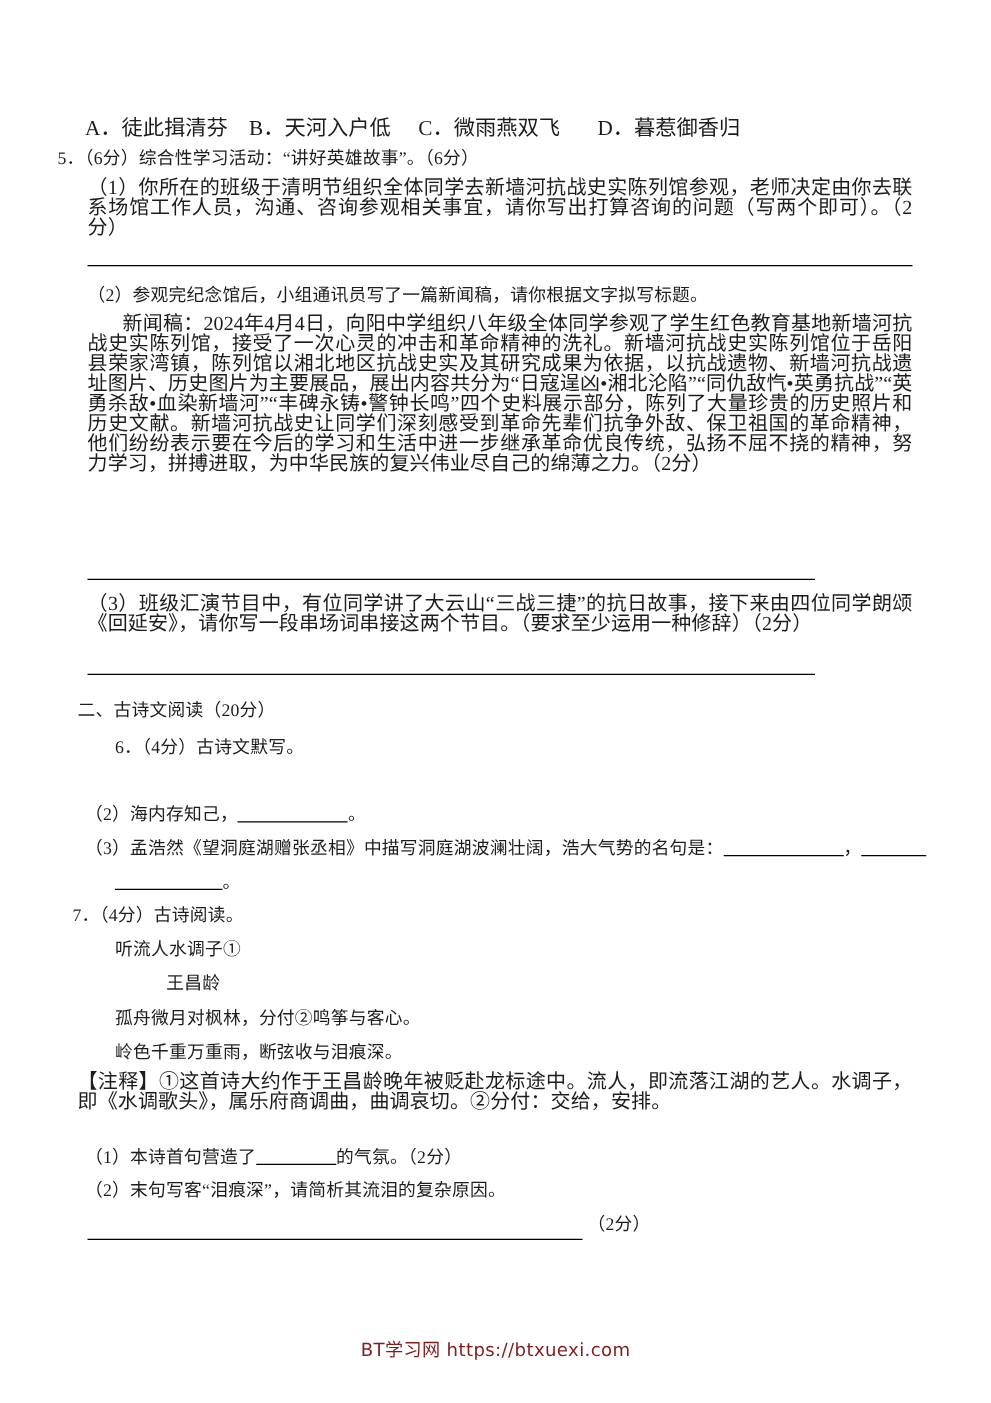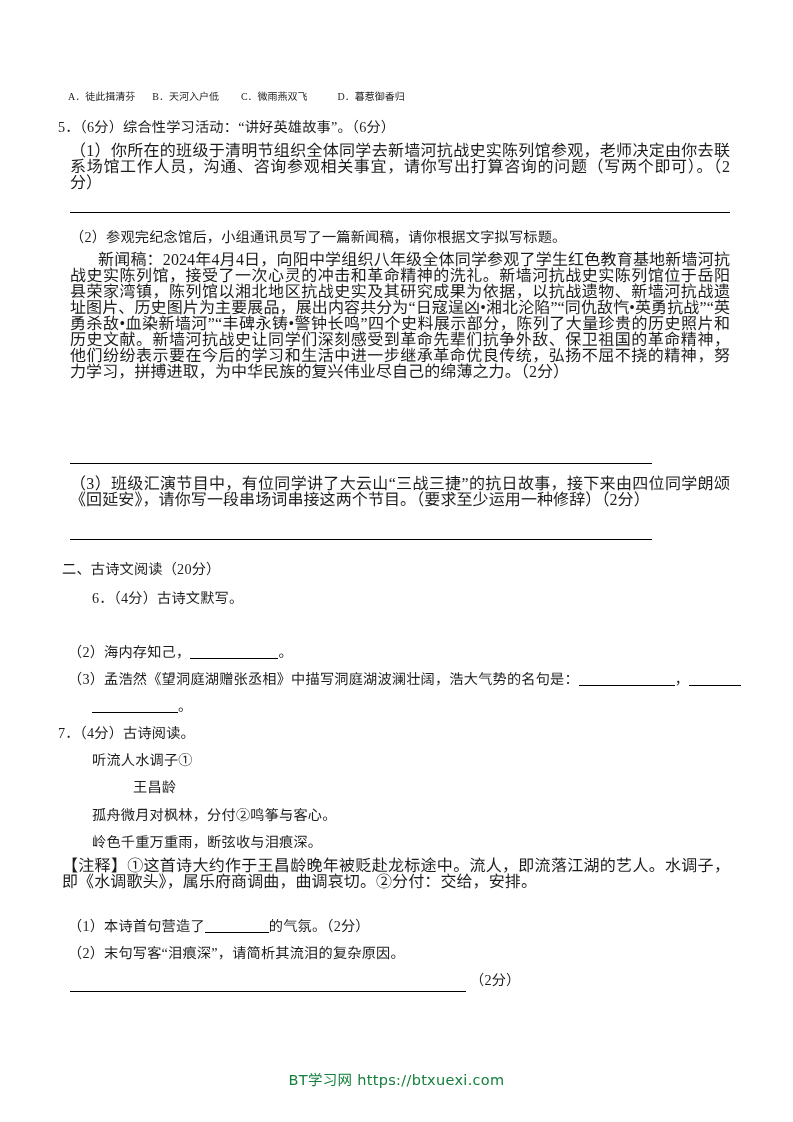--- a/index.html
+++ b/index.html
@@ -38,21 +38,21 @@
     text-justify: inter-ideograph;
   }
 
   .abs { position: absolute; }
 
   
   .opt-row {
     position: absolute;
     left: 68px;
     top: 88px;
-    font-size: 10px;
+    font-size: 17px;
     white-space: nowrap;
   }
   .opt { display: inline-block; }
   .opt-gap-1 { margin-left: 17px; }
   .opt-gap-2 { margin-left: 22px; }
   .opt-gap-3 { margin-left: 30px; }
 
   
   .rule {
     position: absolute;
@@ -70,34 +70,34 @@
 
   
   .watermark {
     position: absolute;
     left: 0;
     top: 1068px;
     width: 793px;
     text-align: center;
     font-family: "DejaVu Sans", "Liberation Sans", sans-serif;
     font-size: 14.5px;
-    color: #15803d;
+    color: #7f1d1d;
     letter-spacing: 0.3px;
   }
 </style>
 </head>
 <body>
 
 <div class="page">
 
   <div class="opt-row">
     <span class="opt">A．徒此揖清芬</span><span class="opt opt-gap-1">B．天河入户低</span><span class="opt opt-gap-2">C．微雨燕双飞</span><span class="opt opt-gap-3">D．暮惹御香归</span>
   </div>
 
-  <div class="abs line" style="left:58px; top:115px;">5．（6分）综合性学习活动：“讲好英雄故事”。（6分）</div>
+  <div class="abs line" style="left:46px; top:115px;">5．（6分）综合性学习活动：“讲好英雄故事”。（6分）</div>
 
   <div class="abs para" style="left:70px; top:143px; width:660px; text-indent:0;">（1）你所在的班级于清明节组织全体同学去新墙河抗战史实陈列馆参观，老师决定由你去联系场馆工作人员，沟通、咨询参观相关事宜，请你写出打算咨询的问题（写两个即可）。（2分）</div>
 
   <div class="rule" style="left:70px; top:212px; width:660px;"></div>
 
   <div class="abs line" style="left:70px; top:225px;">（2）参观完纪念馆后，小组通讯员写了一篇新闻稿，请你根据文字拟写标题。</div>
 
   <div class="abs para" style="left:70px; top:252px; width:660px; text-indent:28px;">新闻稿：2024年4月4日，向阳中学组织八年级全体同学参观了学生红色教育基地新墙河抗战史实陈列馆，接受了一次心灵的冲击和革命精神的洗礼。新墙河抗战史实陈列馆位于岳阳县荣家湾镇，陈列馆以湘北地区抗战史实及其研究成果为依据，以抗战遗物、新墙河抗战遗址图片、历史图片为主要展品，展出内容共分为“日寇逞凶•湘北沦陷”“同仇敌忾•英勇抗战”“英勇杀敌•血染新墙河”“丰碑永铸•警钟长鸣”四个史料展示部分，陈列了大量珍贵的历史照片和历史文献。新墙河抗战史让同学们深刻感受到革命先辈们抗争外敌、保卫祖国的革命精神，他们纷纷表示要在今后的学习和生活中进一步继承革命优良传统，弘扬不屈不挠的精神，努力学习，拼搏进取，为中华民族的复兴伟业尽自己的绵薄之力。（2分）</div>
 
   <div class="rule" style="left:70px; top:463px; width:582px;"></div>

